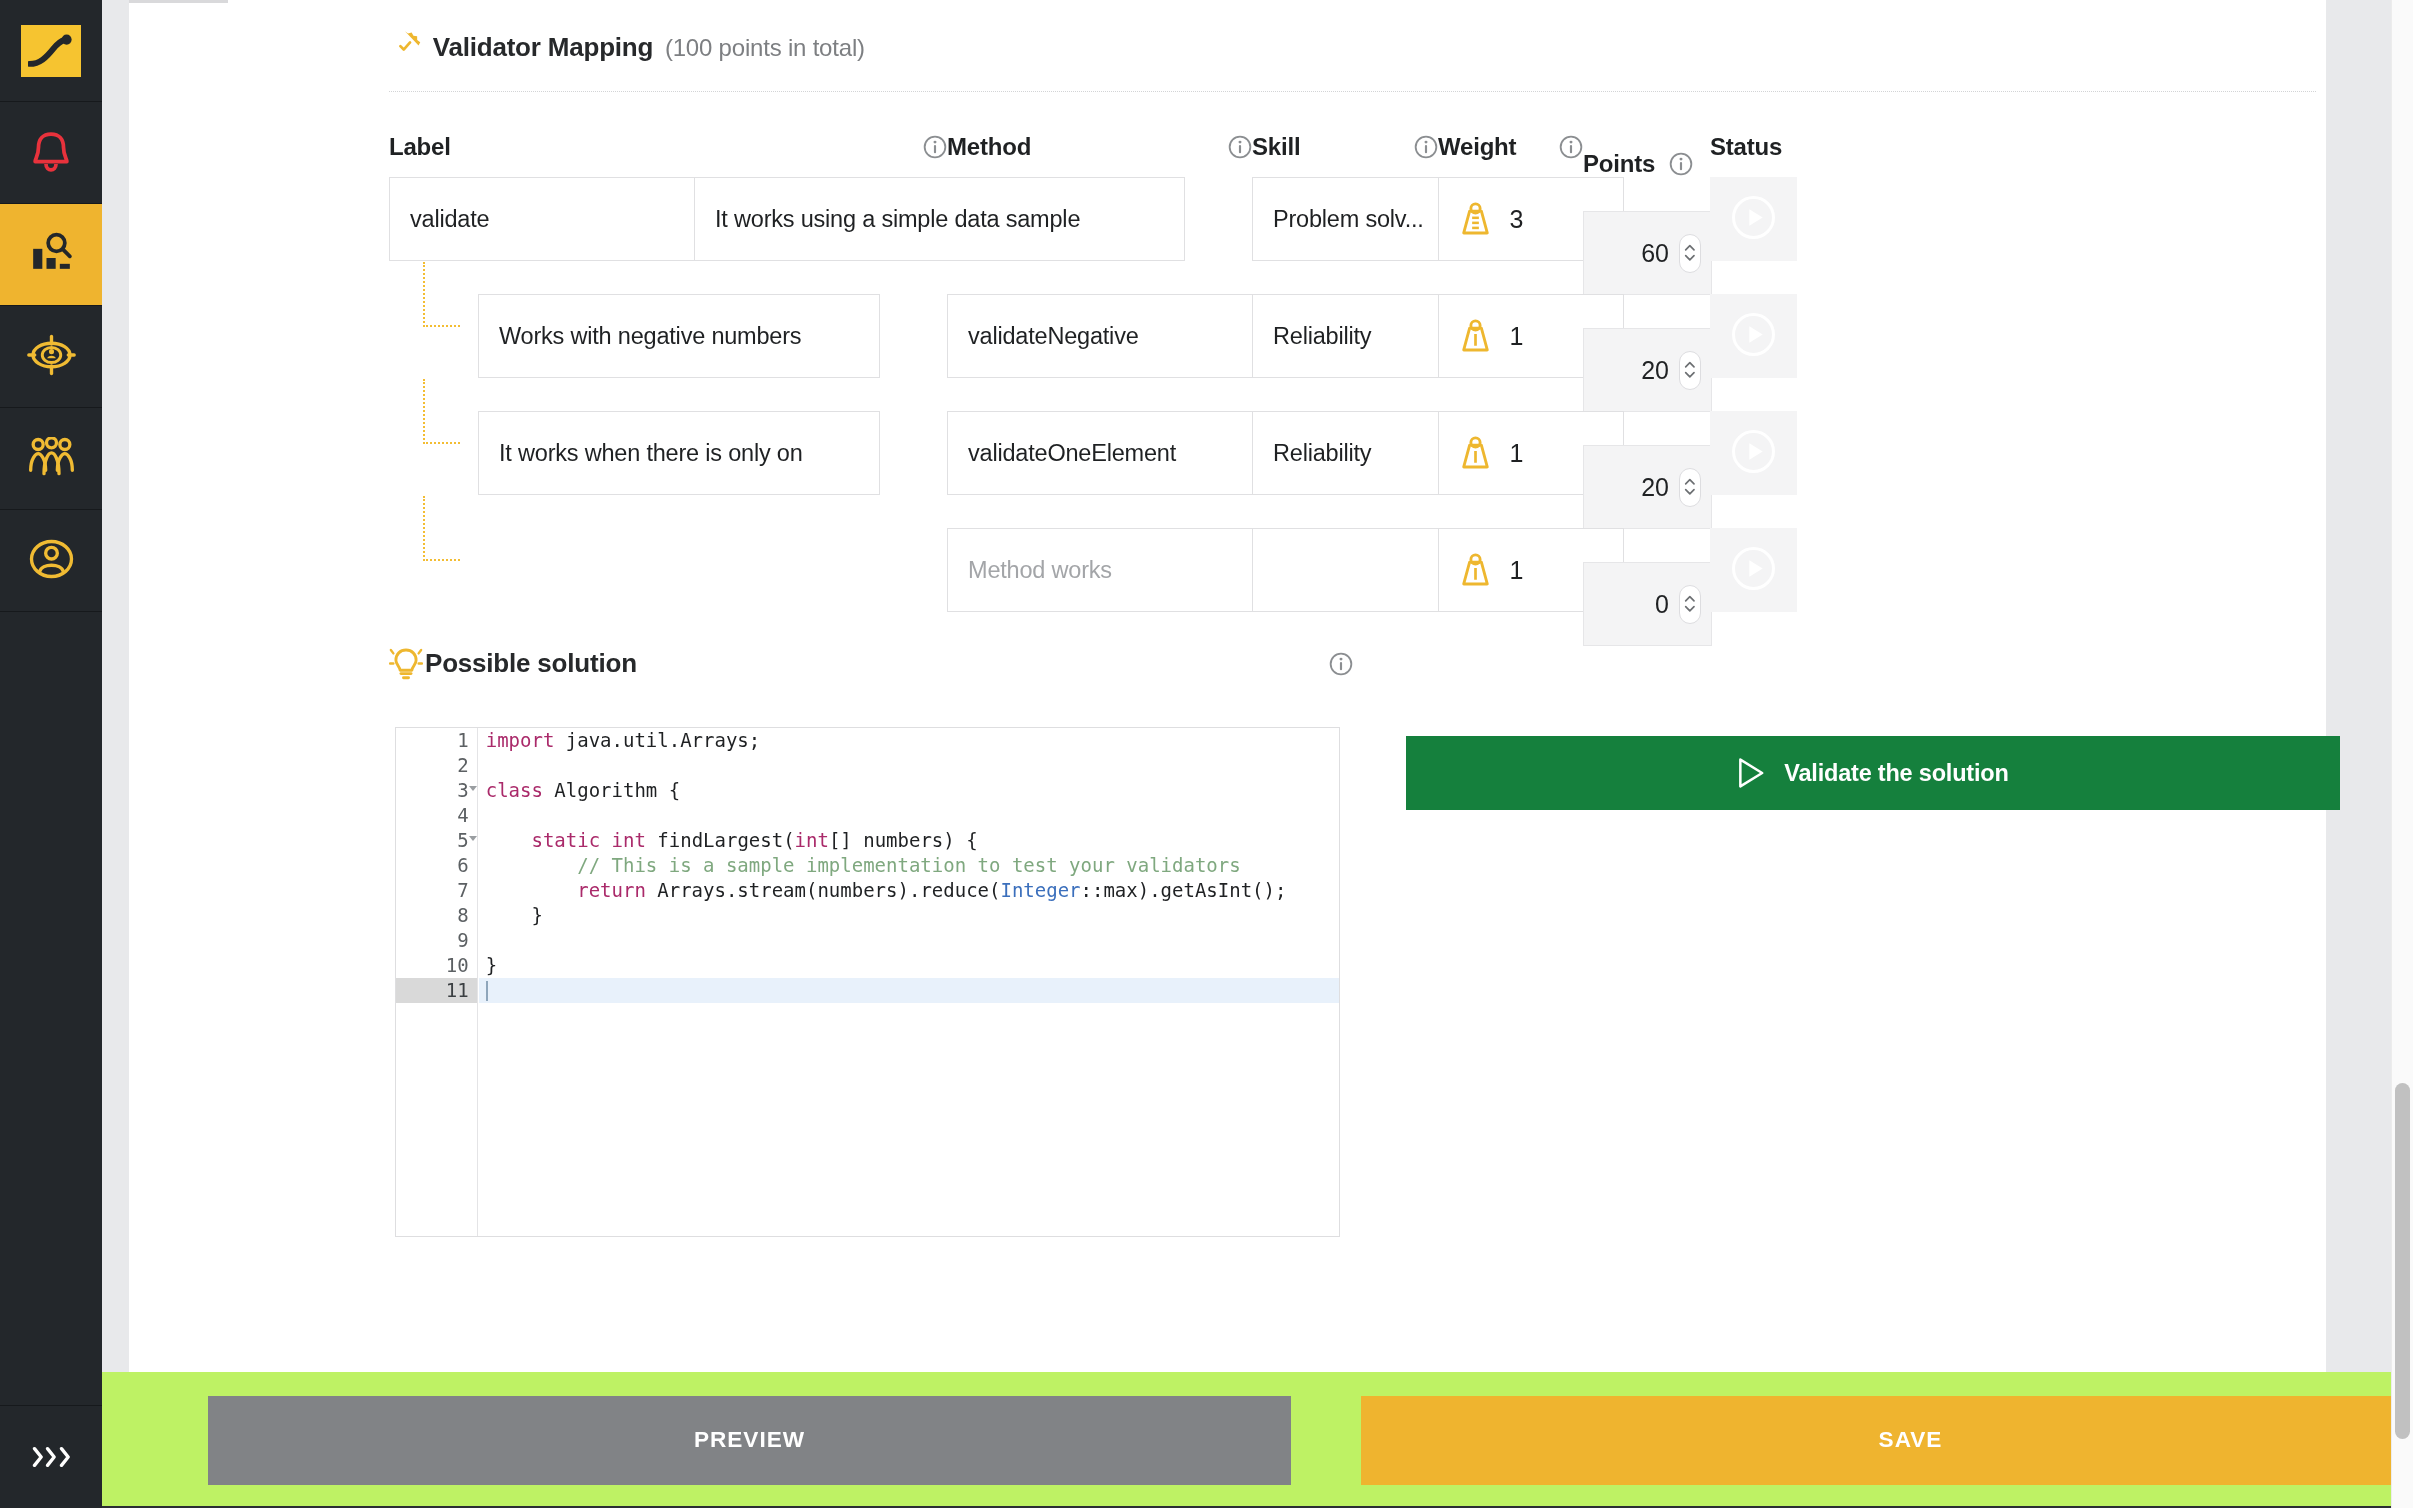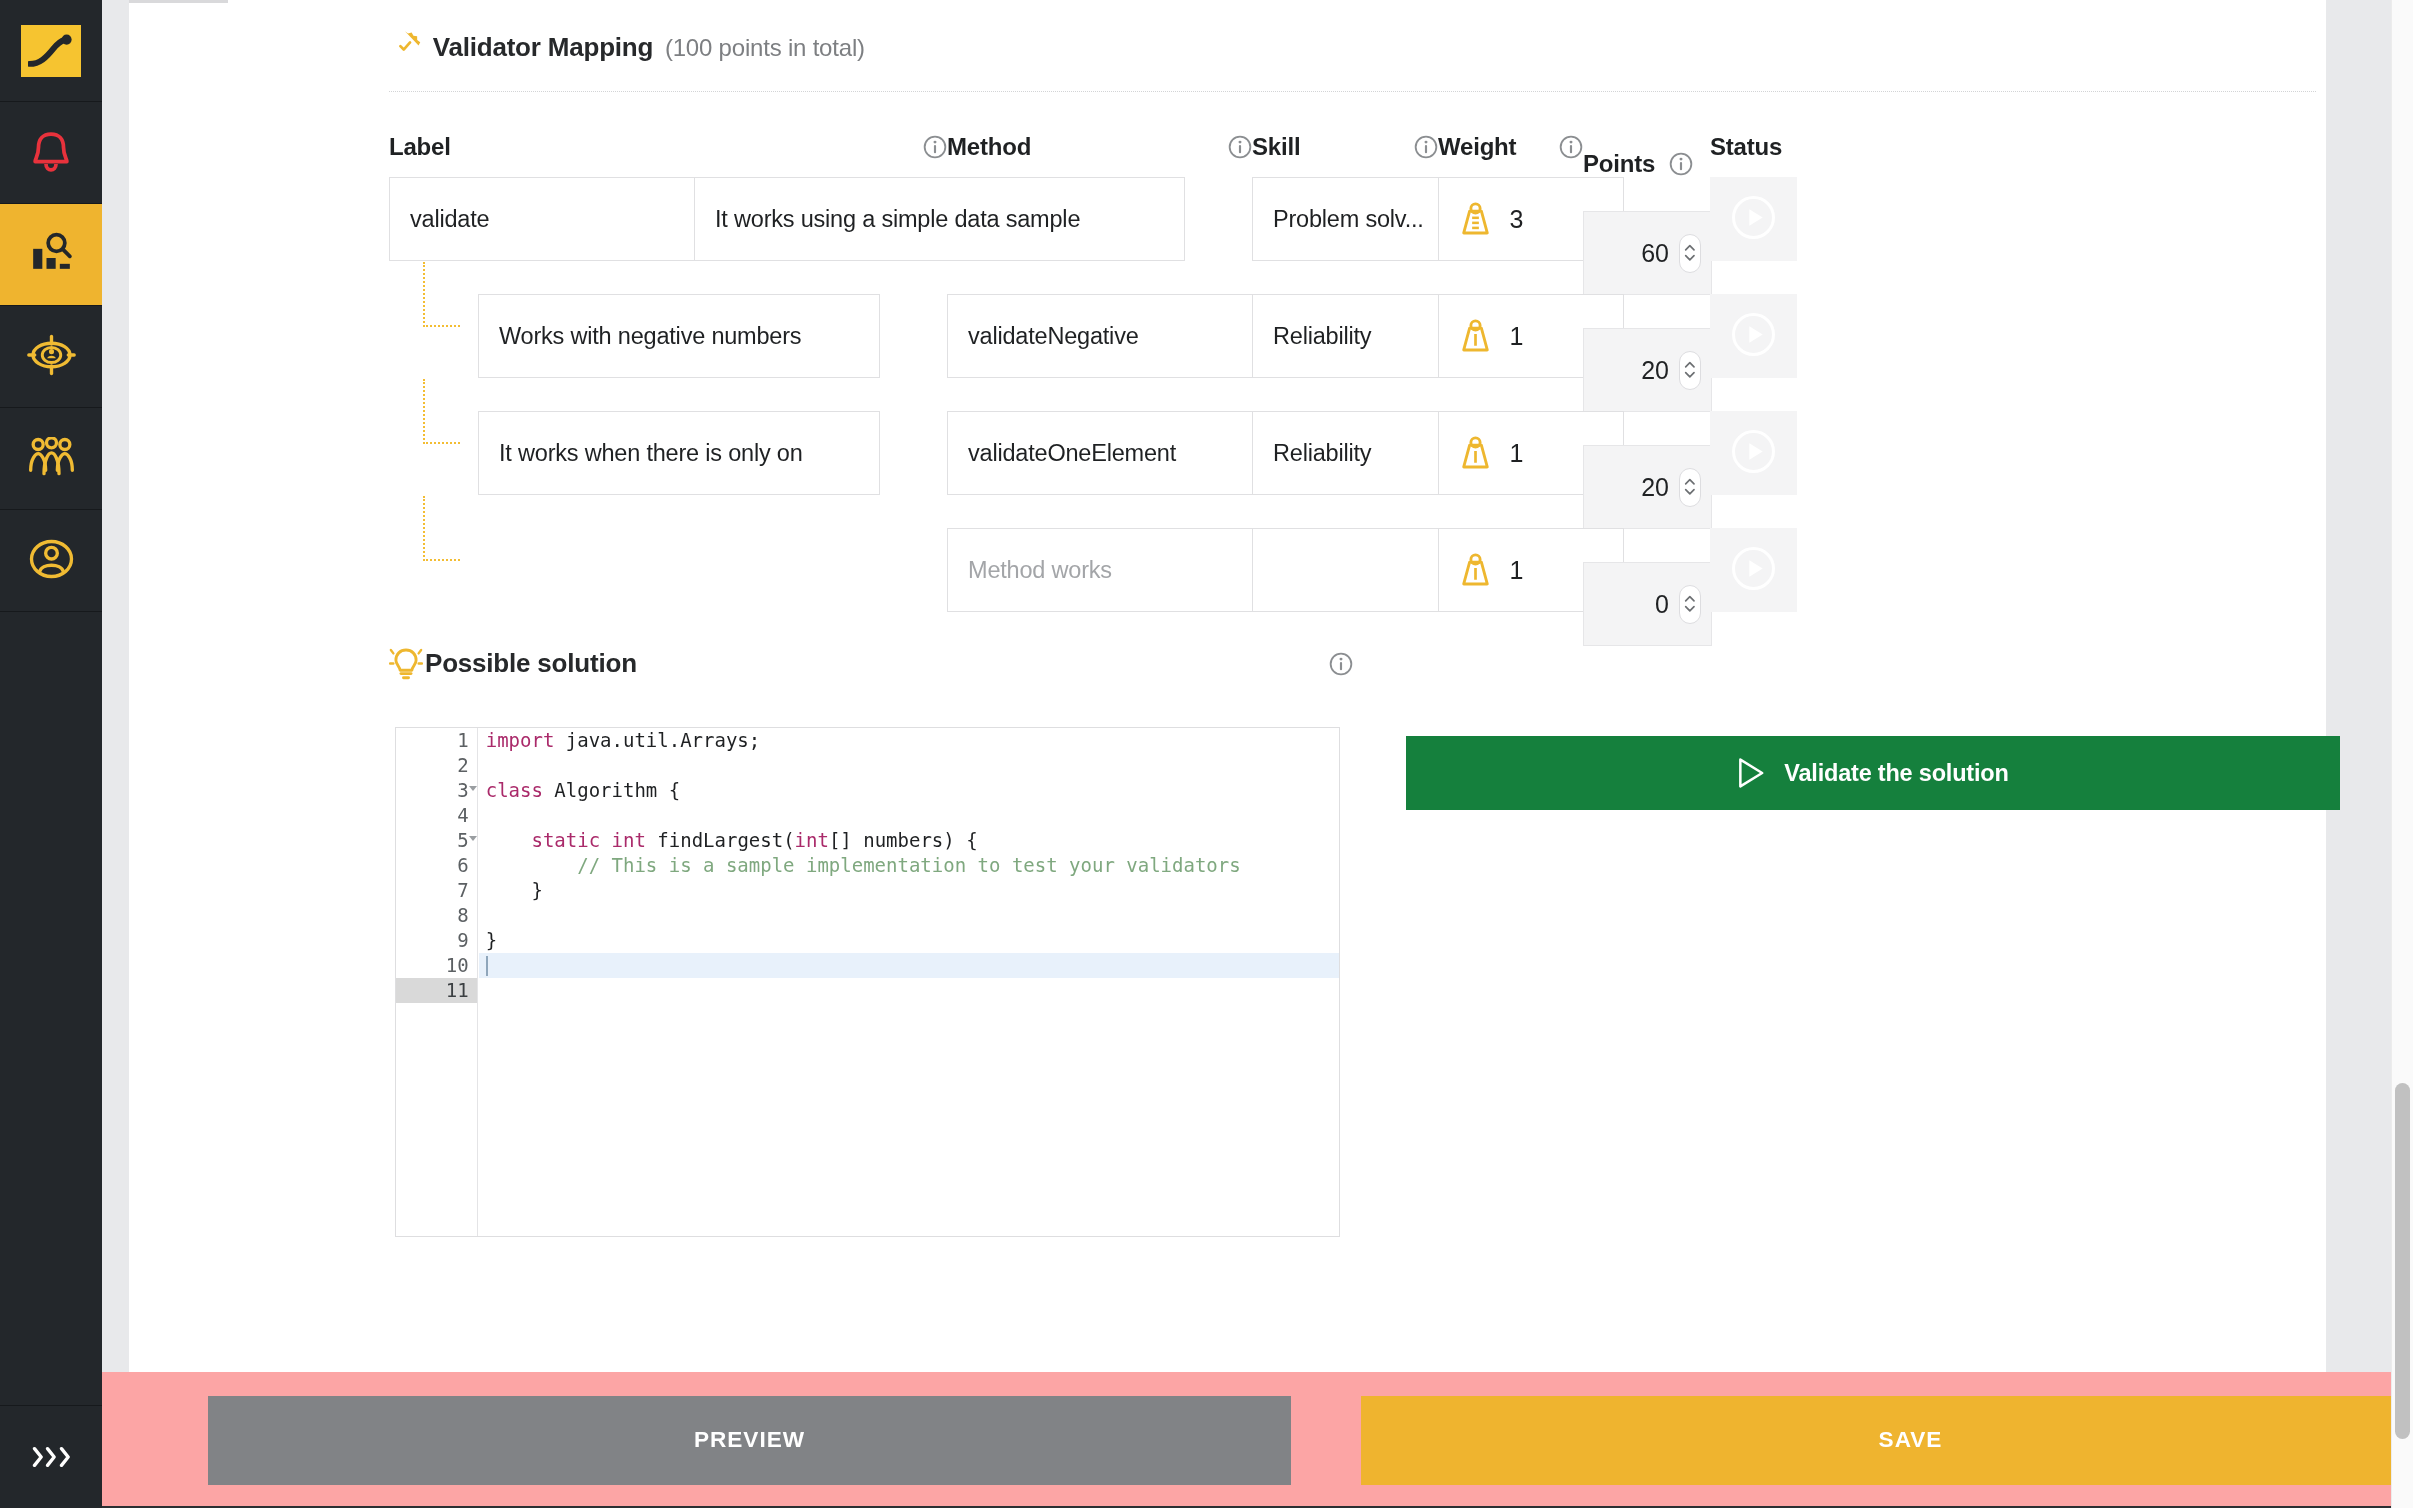--- a/index.html
+++ b/index.html
@@ -201,21 +201,21 @@
     cursor: pointer;
   }
   .validate-btn .lbl {
     color: #ffffff; font-size: 23.5px; font-weight: bold; letter-spacing: -0.2px;
   }
   .play-tri { width: 28.5px; height: 32px; }
 
   
   .footer {
     position: absolute; left: 0; bottom: 0; width: 100%; height: 136px;
-    background: #fca5a5;
+    background: #bef264;
     border-top: 0px;
   }
   .footer-line {
     position: absolute; left: 0; bottom: 0; width: 100%; height: 2.5px; background: #2b2f33;
   }
   .btn-preview {
     position: absolute; left: 106px; top: 23.5px; width: 1083px; height: 89px;
     background: #818386; color: #fff;
     display: flex; align-items: center; justify-content: center;
     font-size: 22.6px; font-weight: bold; letter-spacing: 1px;
@@ -682,20 +682,21 @@
           <div class="gln">10</div>
           <div class="gln cur">11</div>
         </div>
         <div class="code-area">
           <div class="ln"><span class="codetxt"><span class="k">import</span> java.util.Arrays;</span></div>
           <div class="ln"><span class="codetxt"> </span></div>
           <div class="ln"><span class="codetxt"><span class="k">class</span> Algorithm {</span></div>
           <div class="ln"><span class="codetxt"> </span></div>
           <div class="ln"><span class="codetxt">    <span class="k">static</span> <span class="k">int</span> findLargest(<span class="k">int</span>[] numbers) {</span></div>
           <div class="ln"><span class="codetxt">        <span class="cm">// This is a sample implementation to test your validators</span></span></div>
+          <div class="ln"><span class="codetxt">        <span class="k">return</span> Arrays.stream(numbers).reduce(<span class="ty">Integer</span>::max).getAsInt();</span></div>
           <div class="ln"><span class="codetxt">    }</span></div>
           <div class="ln"><span class="codetxt"> </span></div>
           <div class="ln"><span class="codetxt">}</span></div>
           <div class="ln cline"><span class="codetxt"><span class="caret"></span></span></div>
         </div>
       </div>
 
       <div class="validate-btn">
         <span class="play-tri">
           <svg width="28.5" height="32" viewBox="0 0 34 38">

